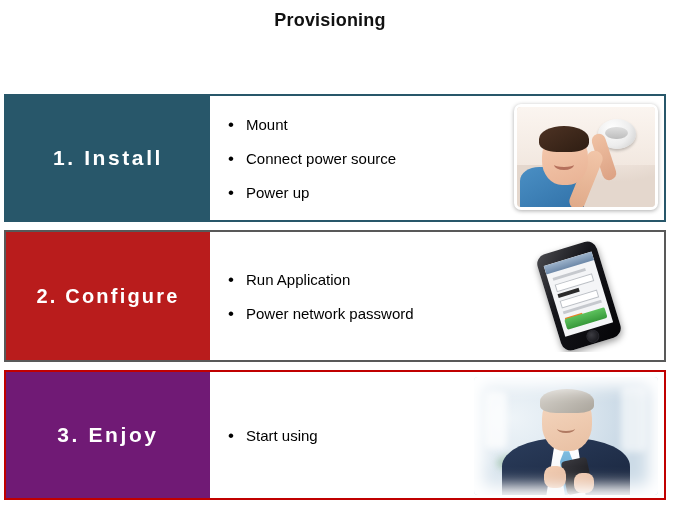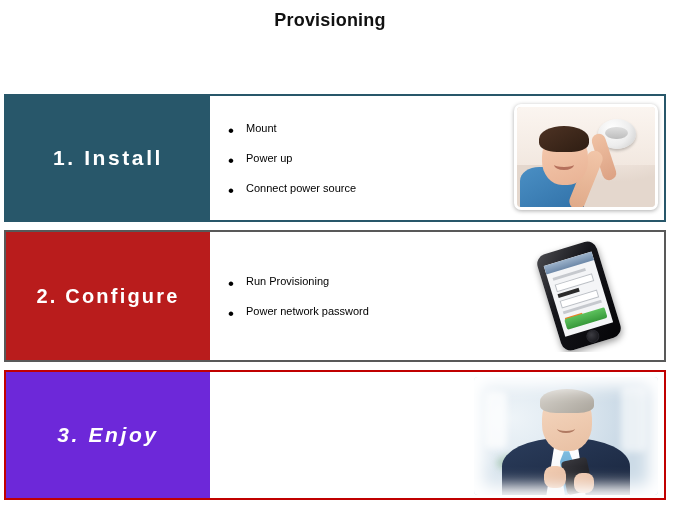--- a/index.html
+++ b/index.html
@@ -50,36 +50,36 @@
     justify-content: center;
     color: #ffffff;
     font-size: 21px;
     font-weight: bold;
     letter-spacing: 2.6px;
     text-align: center;
     user-select: none;
   }
   .row-install   .step-label { background: #28576A; text-align: right; }
   .row-configure .step-label { background: #b91c1c; }
-  .row-enjoy     .step-label { background: #6d28d9; font-style: italic; }
+  .row-enjoy     .step-label { background: #701a75; }
   .row-configure .step-label { font-size: 20px; letter-spacing: 2.2px; }
 
   
   .step-content {
     flex: 1 1 auto;
     position: relative;
     background: #ffffff;
     display: flex;
     align-items: center;
   }
   .bullets {
     list-style: none;
     margin: 0;
     padding: 0 0 0 18px;
-    font-size: 11px;
+    font-size: 15px;
     color: #000000;
   }
   .bullets li {
     position: relative;
     padding-left: 18px;
     line-height: 1.0;
     margin: 0 0 19px 0;
     white-space: nowrap;
   }
   .bullets li:last-child { margin-bottom: 0; }
@@ -317,42 +317,42 @@
 </head>
 <body>
 
 <div class="slide-title">Provisioning</div>
 
 <div class="row row-install">
   <div class="step-label">1.  Install</div>
   <div class="step-content">
     <ul class="bullets">
       <li>Mount</li>
+      <li>Connect power source</li>
       <li>Power up</li>
-      <li>Connect power source</li>
     </ul>
     <div class="photo photo-install">
       <div class="ph1-bg"></div>
       <div class="ph1-ceiling"></div>
       <div class="ph1-detector"></div>
       <div class="ph1-arm2"></div>
       <div class="ph1-body"></div>
       <div class="ph1-arm"></div>
       <div class="ph1-head"></div>
       <div class="ph1-hair"></div>
       <div class="ph1-smile"></div>
     </div>
   </div>
 </div>
 
 <div class="row row-configure">
   <div class="step-label">2.  Configure</div>
   <div class="step-content">
     <ul class="bullets">
-      <li>Run Provisioning</li>
+      <li>Run Application</li>
       <li>Power network password</li>
     </ul>
     <div class="photo photo-configure">
       <div class="ph2-phone">
         <div class="ph2-screen">
           <div class="ph2-titlebar"></div>
           <div class="ph2-line" style="top:14px;width:34px;"></div>
           <div class="ph2-field" style="top:21px;"></div>
           <div class="ph2-line" style="top:31px;width:22px;background:#2b2b2b;height:4px;"></div>
           <div class="ph2-field" style="top:38px;"></div>
@@ -363,20 +363,23 @@
         </div>
         <div class="ph2-home"></div>
       </div>
     </div>
   </div>
 </div>
 
 <div class="row row-enjoy">
   <div class="step-label">3.  Enjoy</div>
   <div class="step-content">
+    <ul class="bullets">
+      <li>Start using</li>
+    </ul>
     <div class="photo photo-enjoy">
       <div class="ph3-bg"></div>
       <div class="ph3-blur-a"></div>
       <div class="ph3-blur-b"></div>
       <div class="ph3-blur-c"></div>
       <div class="ph3-suit"></div>
       <div class="ph3-shirt"></div>
       <div class="ph3-tie"></div>
       <div class="ph3-head"></div>
       <div class="ph3-hair"></div>

